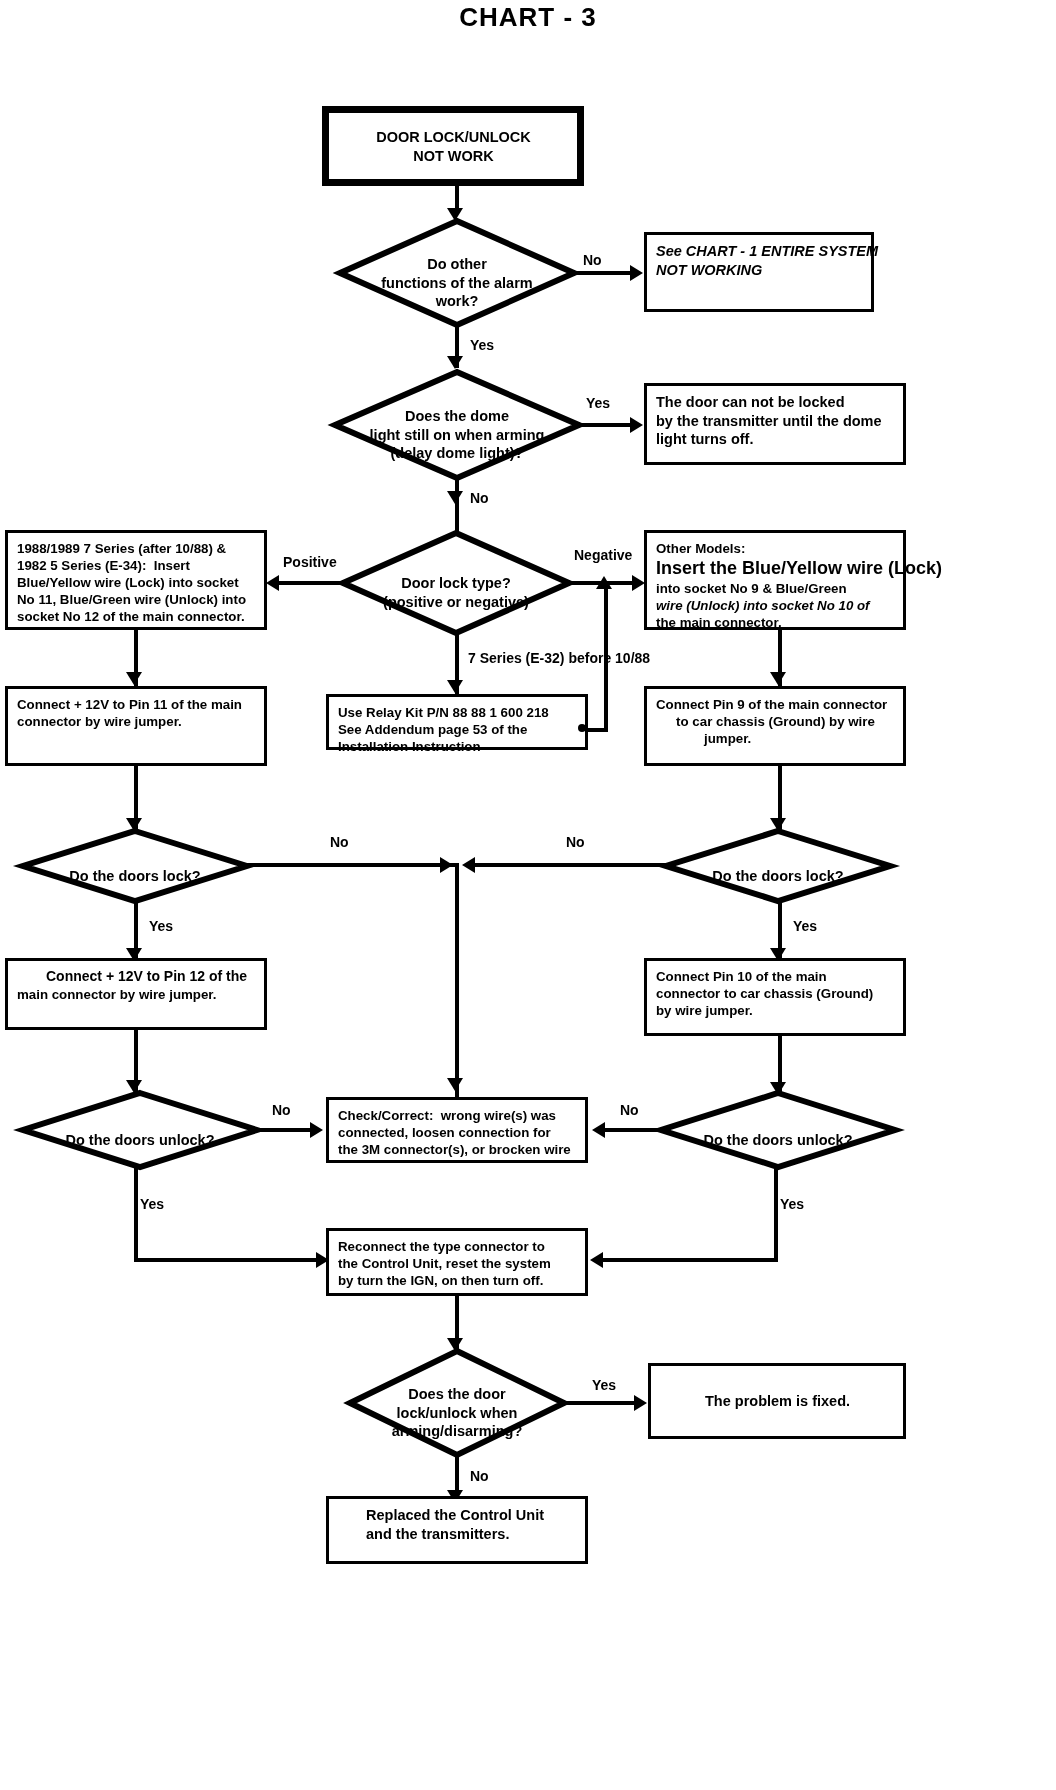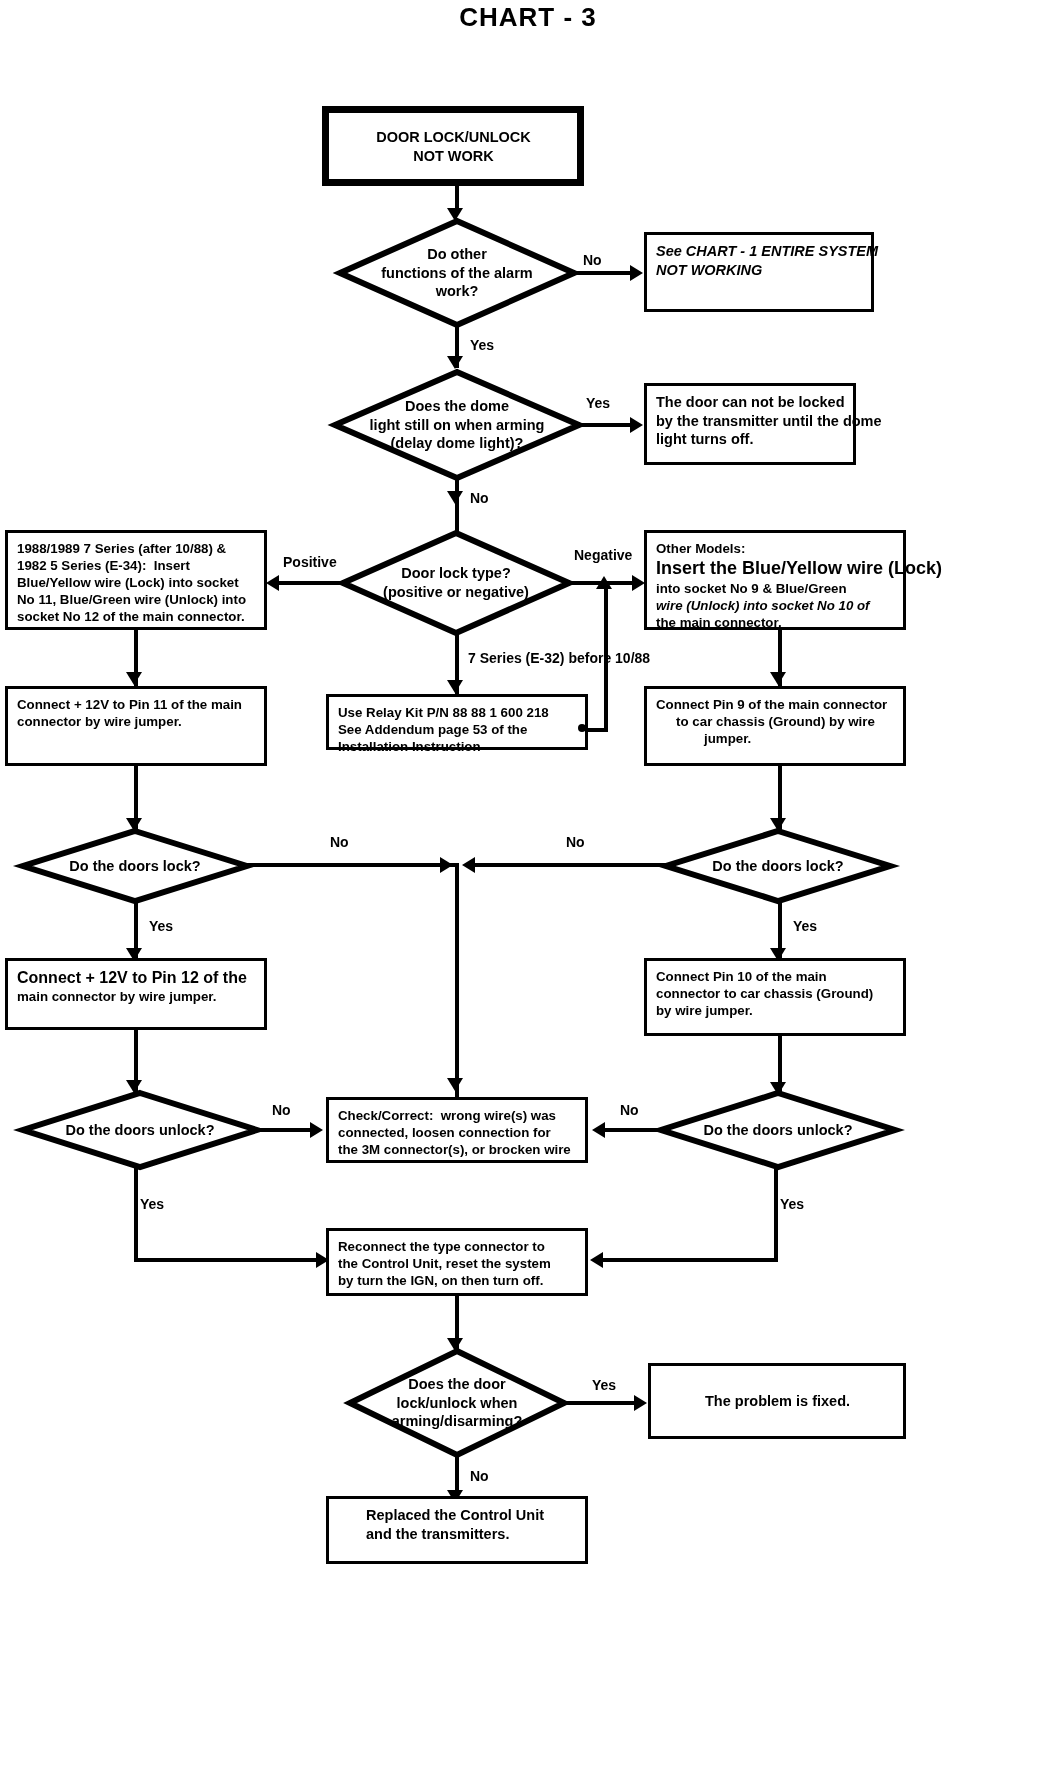--- a/index.html
+++ b/index.html
@@ -18,21 +18,21 @@
     font-size:14.5px;line-height:1.28;padding:7px 8px 6px 9px;
   }
   .box.thick{border-width:7px;text-align:center;display:flex;align-items:center;justify-content:center;}
   .box.center{display:flex;align-items:center;justify-content:center;text-align:center;}
   .box .ln{display:block;white-space:pre;}
 
   
   .diamond{position:absolute;}
   .diamond svg{position:absolute;left:0;top:0;overflow:visible;}
   .diamond .dtext{
-    position:absolute;left:0;top:0;width:100%;height:100%;
+    position:absolute;left:0;top:10px;width:100%;height:100%;
     display:flex;flex-direction:column;align-items:center;justify-content:center;
     font-size:14.5px;font-weight:bold;line-height:1.3;color:#000;text-align:center;
     pointer-events:none;
   }
   .diamond .dtext .ln{display:block;white-space:pre;}
 
   
   .ln-v{position:absolute;width:4px;background:#000;}
   .ln-h{position:absolute;height:4px;background:#000;}
   .arrow{position:absolute;width:0;height:0;}
@@ -92,21 +92,21 @@
       <span class="ln">Does the dome</span>
       <span class="ln">light still on when arming</span>
       <span class="ln">(delay dome light)?</span>
     </div>
   </div>
 
   <div class="ln-h" style="left:579px;top:423px;width:56px;"></div>
   <div class="arrow right" style="left:630px;top:417px;"></div>
   <div class="elabel" style="left:586px;top:395px;">Yes</div>
 
-  <div class="box" style="left:644px;top:383px;width:212px;height:82px;">
+  <div class="box" style="left:644px;top:383px;width:262px;height:82px;">
     <span class="ln">The door can not be locked</span>
     <span class="ln">by the transmitter until the dome</span>
     <span class="ln">light turns off.</span>
   </div>
 
   <div class="ln-v" style="left:455px;top:479px;height:52px;"></div>
   <div class="arrow down" style="left:447px;top:491px;"></div>
   <div class="elabel" style="left:470px;top:490px;">No</div>
 
   <div class="diamond" style="left:340px;top:530px;width:232px;height:106px;">
@@ -211,21 +211,21 @@
   <div class="elabel" style="left:566px;top:834px;">No</div>
 
   <div class="ln-v" style="left:455px;top:863px;height:234px;"></div>
   <div class="arrow down" style="left:447px;top:1078px;"></div>
 
   <div class="ln-v" style="left:134px;top:902px;height:60px;"></div>
   <div class="arrow down" style="left:126px;top:948px;"></div>
   <div class="elabel" style="left:149px;top:918px;">Yes</div>
 
   <div class="box" style="left:5px;top:958px;width:262px;height:72px;">
-    <span class="ln" style="font-size:16px;">Connect + 12V to Pin 12 of the</span>
+    <span class="ln" style="font-size:14px;margin-left:29px;">Connect + 12V to Pin 12 of the</span>
     <span class="ln" style="font-size:13.3px;">main connector by wire jumper.</span>
   </div>
 
   <div class="ln-v" style="left:778px;top:902px;height:60px;"></div>
   <div class="arrow down" style="left:770px;top:948px;"></div>
   <div class="elabel" style="left:793px;top:918px;">Yes</div>
 
   <div class="box" style="left:644px;top:958px;width:262px;height:78px;">
     <span class="ln" style="font-size:13.3px;">Connect Pin 10 of the main</span>
     <span class="ln" style="font-size:13.3px;">connector to car chassis (Ground)</span>

